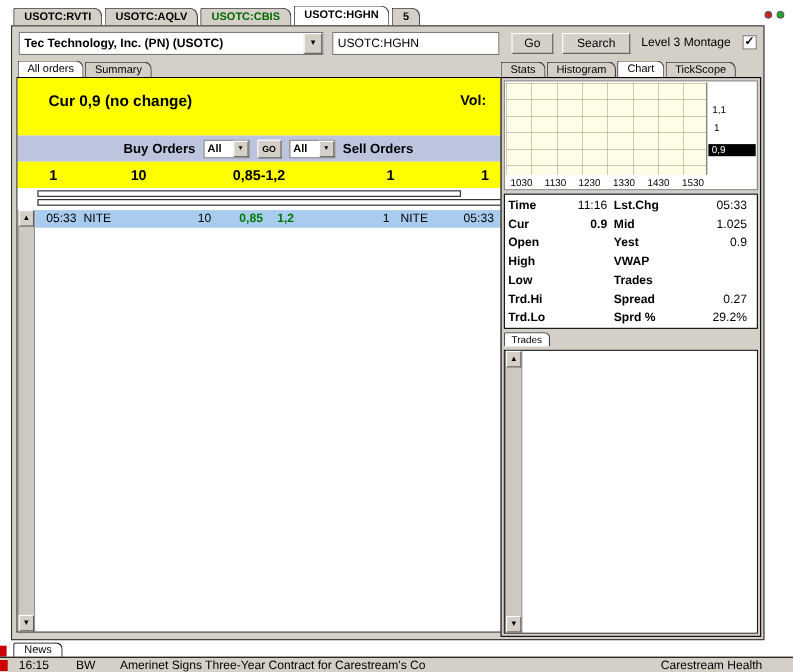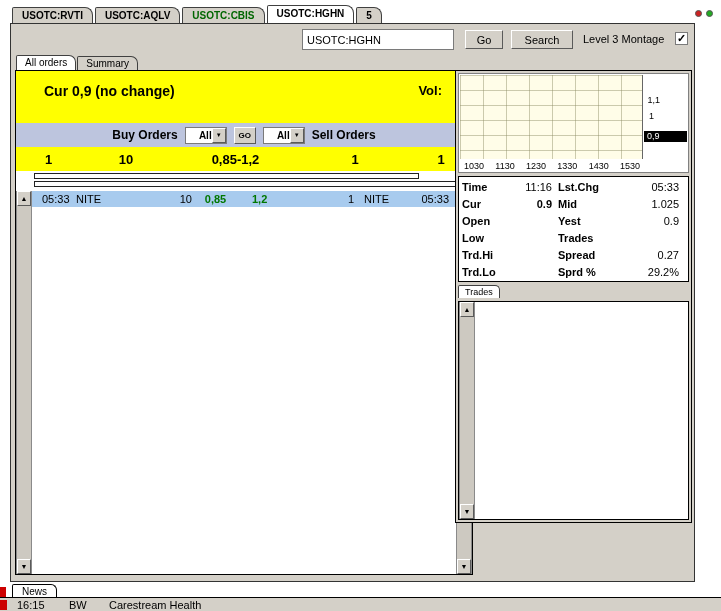--- a/index.html
+++ b/index.html
@@ -50,47 +50,47 @@
 
   
   .left-panel { position:absolute; top:46px; left:4px; width:458px; height:505px; background:#fff; border:1px solid #000;
                 display:flex; flex-direction:column; }
   .mh { height:52px; background:#ffff00; position:relative; flex:none; }
   .mh .cur { position:absolute; left:28px; top:12px; font-size:14px; font-weight:bold; }
   .mh .vol { position:absolute; right:30px; top:12px; font-size:13px; font-weight:bold; }
   .filter-row { height:24px; background:#bdc5de; display:flex; align-items:center; justify-content:center; gap:7px; flex:none; }
   .filter-row .lbl { font-size:12px; font-weight:bold; }
   .mini-combo { width:42px; height:17px; background:#fff; border:1px solid #7a7a7a; display:flex; align-items:center; font-size:10px; font-weight:bold; }
-  .mini-combo .v { flex:1; padding-left:3px;text-align:right; }
+  .mini-combo .v { flex:1; padding-left:3px; }
   .mini-combo .a { width:14px; height:15px; font-size:6px; }
   .go-mini { width:22px; height:17px; font-size:8px; font-weight:bold; display:flex; align-items:center; justify-content:center; }
   .sum-row { height:24px; background:#ffff00; display:grid; grid-template-columns:65px 90px 1fr 110px 62px;
              align-items:center; font-size:13px; font-weight:bold; text-align:center; flex:none; }
   .bars { padding:2px 5px 2px 18px; background:#fff; flex:none; }
   .bars .bar { height:6px; border:1px solid #222; background:#fff; margin-bottom:2px; }
   .bars .b1 { width:89%; }
   .bars .b2 { width:100%; }
   .list-wrap { flex:1; display:flex; min-height:0; }
   .vsb { width:16px; background:#cdc9c1; border-left:1px solid #8a8a8a; border-right:1px solid #8a8a8a;
          display:flex; flex-direction:column; justify-content:space-between; flex:none; }
   .sb-btn { height:15px; display:flex; align-items:center; justify-content:center; font-size:7px; }
   .order-list { flex:1; background:#fff; min-width:0; }
   .order-row { height:16px; background:#a8cbee; display:flex; font-size:11px; align-items:center; }
   .or-half { width:50%; display:flex; align-items:center; height:100%; }
   .c-time { width:44px; padding-left:10px; }
   .c-mm { width:58px; }
   .c-size { flex:1; text-align:right; }
-  .c-bid { width:52px; text-align:center; padding-right:5px; font-weight:bold; color:#007700; }
+  .c-bid { width:52px; text-align:right; padding-right:5px; font-weight:bold; color:#007700; }
   .c-ask { width:46px; padding-left:8px; font-weight:bold; color:#007700; }
   .c-ssize { flex:1; text-align:right; }
   .c-smm { width:52px; padding-left:10px; }
   .c-stime { width:50px; text-align:right; padding-right:7px; }
 
   
-  .right-panel { position:absolute; top:46px; left:444px; width:237px; height:453px; background:#d4d0c8; border:1px solid #000;
+  .right-panel { position:absolute; top:46px; left:444px; width:237px; height:509px; background:#d4d0c8; border:1px solid #000;
                  display:flex; flex-direction:column; padding:2px; gap:3px; }
   .chart-box { height:100px; background:#fff; border:1px solid #808080; position:relative; flex:none; }
   .plot { position:absolute; left:1px; top:1px; right:45px; bottom:13px; background:#fffde8; border-right:1px solid #666;
           background-image:
             repeating-linear-gradient(to right, rgba(140,140,100,.45) 0 1px, transparent 1px 23px),
             repeating-linear-gradient(to bottom, rgba(140,140,100,.45) 0 1px, transparent 1px 15px); }
   .ylab { position:absolute; font-size:9px; }
   #y1 { right:28px; top:21px; }
   #y2 { right:34px; top:37px; }
   .price-marker { position:absolute; right:1px; top:57px; width:43px; height:11px; background:#000; color:#fff;
@@ -128,32 +128,42 @@
   <div class="wtab" style="color: rgb(0, 102, 0);">USOTC:CBIS</div>
   <div class="wtab active" style="color: rgb(0, 0, 0);">USOTC:HGHN</div>
   <div class="wtab" style="color: rgb(0, 0, 0);">5</div>
 </div>
 <div class="dot" id="dot-red" style="background: rgb(204, 34, 34);"></div>
 <div class="dot" id="dot-green" style="background: rgb(34, 170, 34);"></div>
 
 <div class="frame">
 
   <div class="toolbar">
+    <div class="combo">
+      <span class="val">Tec Technology, Inc. (PN) (USOTC)</span>
+      <span class="arrow-btn">▼</span>
+    </div>
     <input class="sym-input" value="USOTC:HGHN" style="">
     <div class="btn raised" id="go-btn">Go</div>
     <div class="btn raised" id="search-btn">Search</div>
     <span class="lvl3">Level 3 Montage</span>
     <div class="chk">✓</div>
   </div>
 
   <div class="subtabs" id="left-tabs">
     <div class="stab active">All orders</div>
     <div class="stab">Summary</div>
   </div>
 
+  <div class="subtabs" id="right-tabs">
+    <div class="stab">Stats</div>
+    <div class="stab">Histogram</div>
+    <div class="stab active">Chart</div>
+    <div class="stab">TickScope</div>
+  </div>
 
   <div class="left-panel">
     <div class="mh">
       <span class="cur">Cur 0,9 (no change)</span>
       <span class="vol">Vol:</span>
     </div>
     <div class="filter-row">
       <span class="lbl">Buy Orders</span>
       <div class="mini-combo">
         <span class="v">All</span>
@@ -235,20 +245,26 @@
         <span class="l">Mid</span>
         <span class="v">1.025</span>
       </div>
       <div class="qrow">
         <span class="l">Open</span>
         <span class="v"></span>
         <span class="l">Yest</span>
         <span class="v">0.9</span>
       </div>
       <div class="qrow">
+        <span class="l">High</span>
+        <span class="v"></span>
+        <span class="l">VWAP</span>
+        <span class="v"></span>
+      </div>
+      <div class="qrow">
         <span class="l">Low</span>
         <span class="v"></span>
         <span class="l">Trades</span>
         <span class="v"></span>
       </div>
       <div class="qrow">
         <span class="l">Trd.Hi</span>
         <span class="v"></span>
         <span class="l">Spread</span>
         <span class="v">0.27</span>
@@ -274,14 +290,15 @@
     </div>
   </div>
 </div>
 
 <div class="news-mark"></div>
 <div class="news-tab">News</div>
 <div class="statusbar">
   <div class="sb-mark"></div>
   <span class="sb-time">16:15</span>
   <span class="sb-src">BW</span>
+  <span class="sb-headline">Amerinet Signs Three-Year Contract for Carestream's Co</span>
   <span class="sb-related">Carestream Health</span>
 </div>
 
 </body></html>

